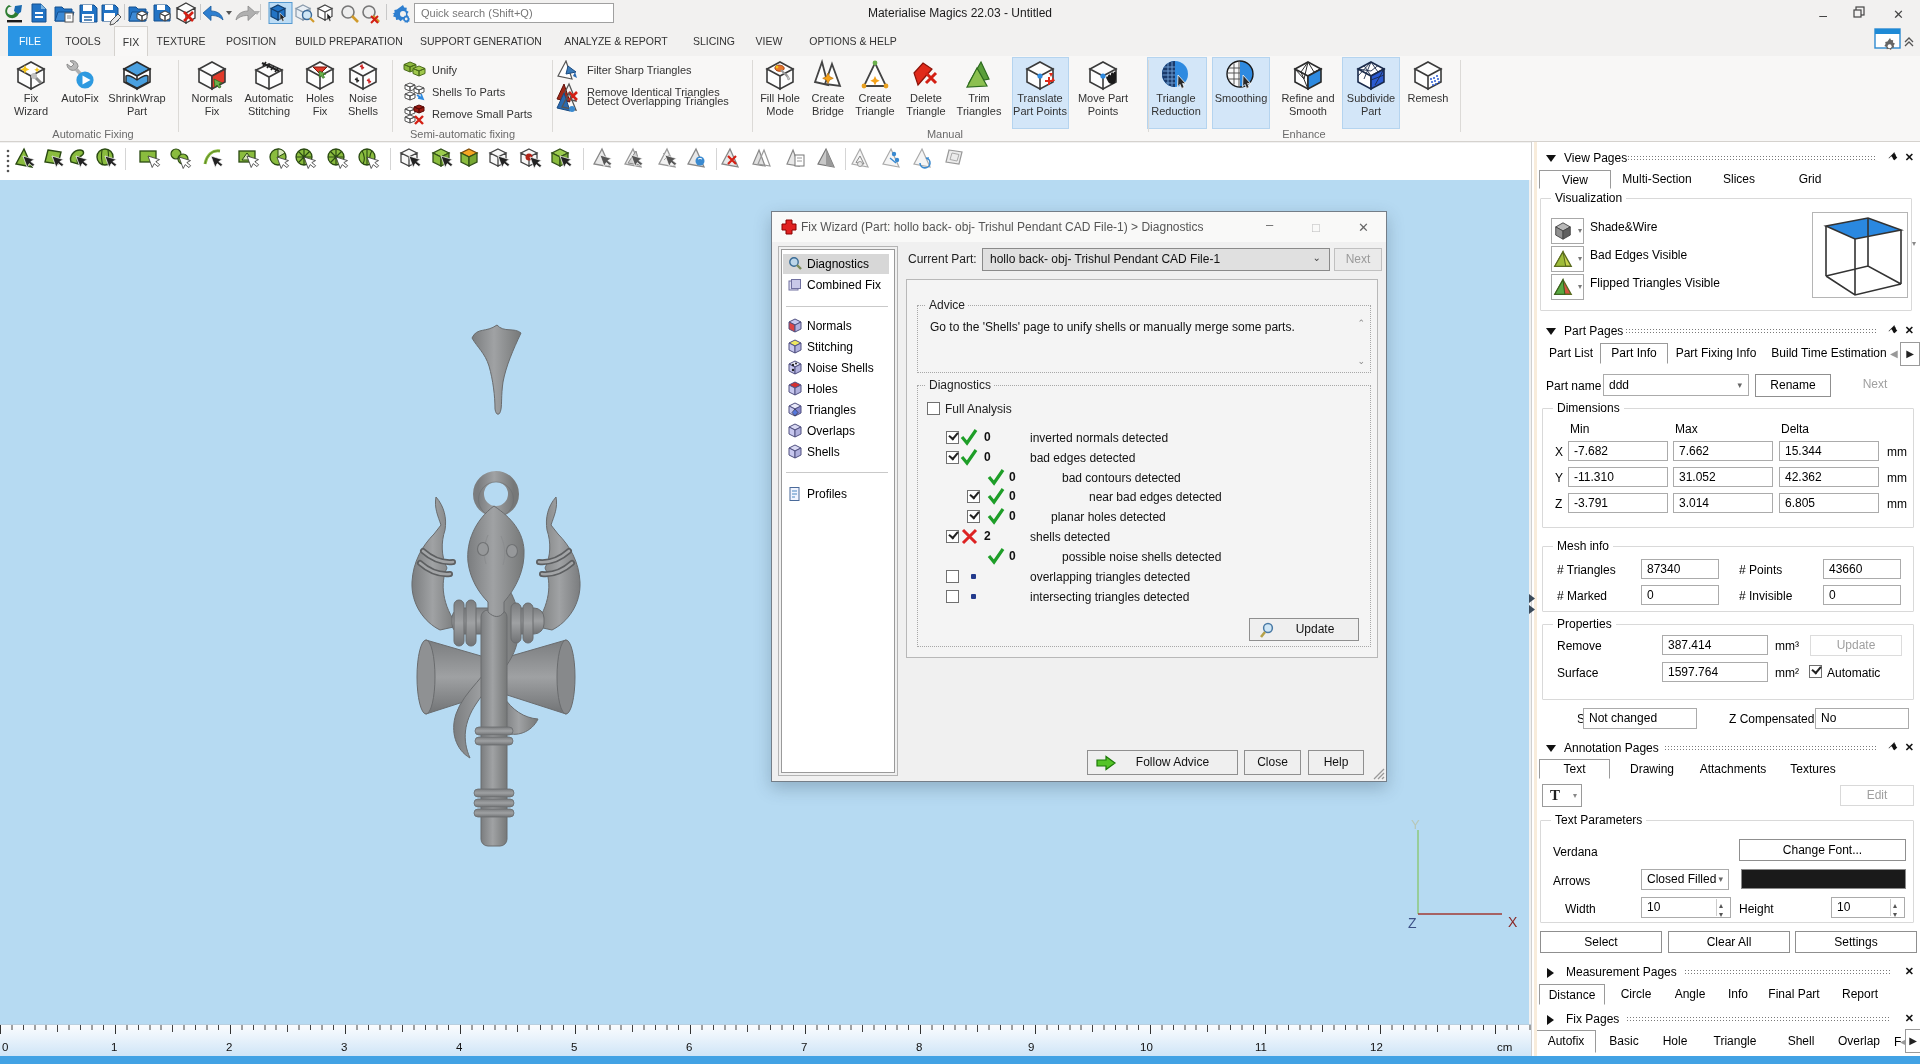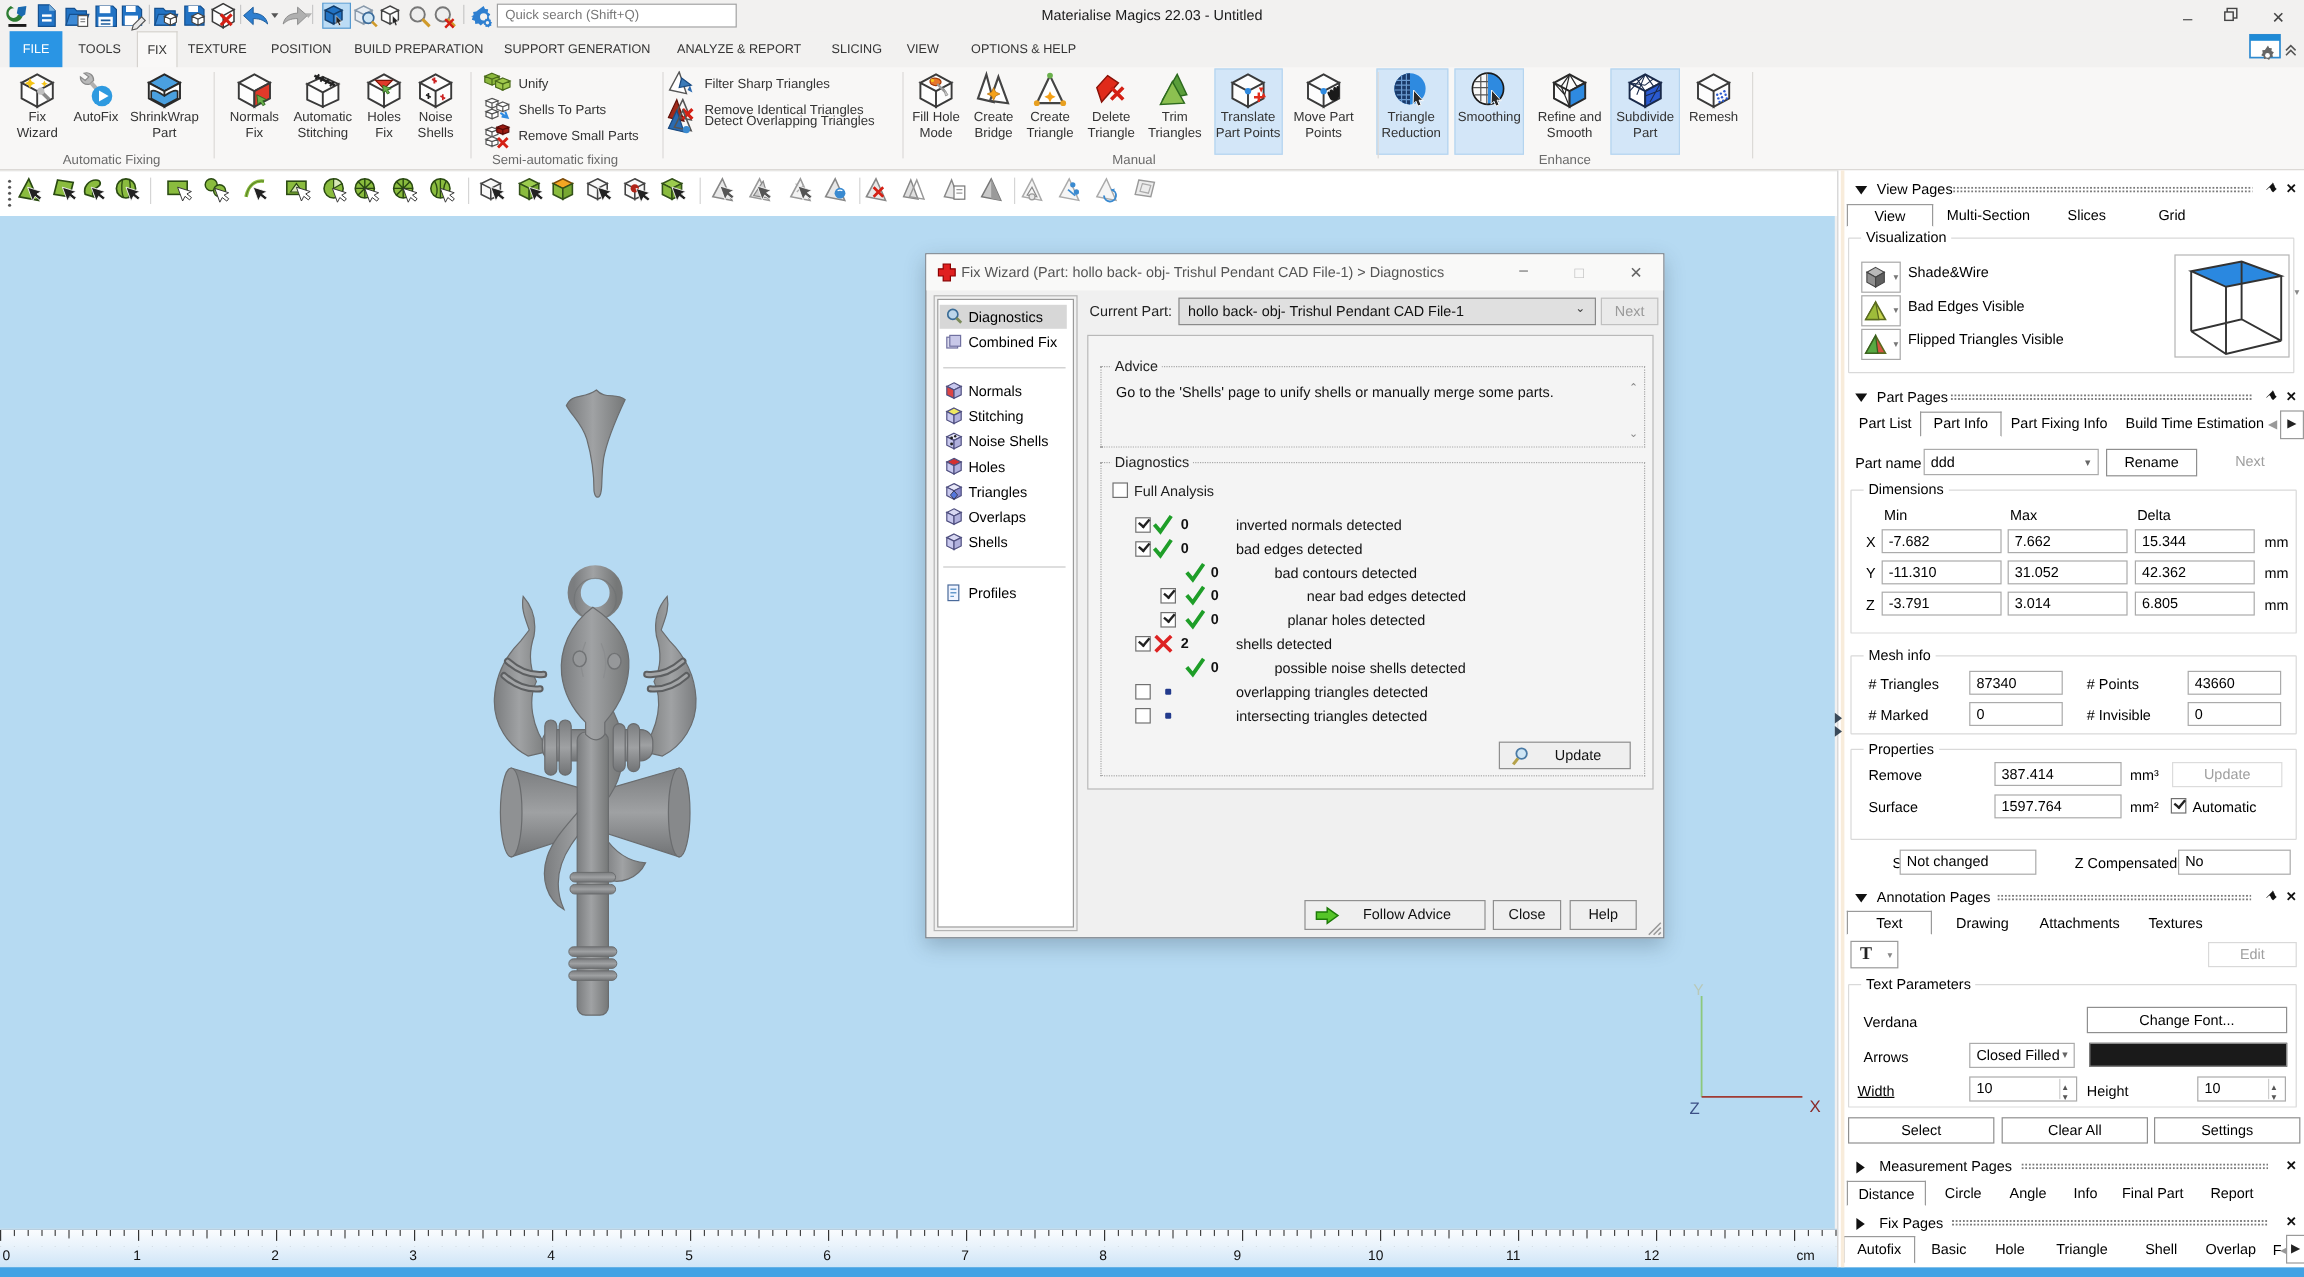--- a/index.html
+++ b/index.html
@@ -887,21 +887,21 @@
       <span style="position:absolute;right:4px;top:6px;color:#888;font-size:8px;">▾</span>
     </div>
     <div class="pbtn dis" style="left:308px;top:643px;width:74px;height:21px;line-height:19px;">Edit</div>
     <div class="pgbox" style="left:8px;top:678px;width:374px;height:103px;">
       <div class="cap">Text Parameters</div>
       <div class="ptxt" style="left:12px;top:24px;">Verdana</div>
       <div class="pbtn" style="left:198px;top:18px;width:167px;height:22px;line-height:20px;">Change Font...</div>
       <div class="ptxt" style="left:12px;top:53px;">Arrows</div>
       <div class="pin-input" style="left:100px;top:48px;width:88px;height:21px;line-height:19px;">Closed Filled<span style="position:absolute;right:5px;top:0;color:#666;font-size:9px;">▾</span></div>
       <div style="position:absolute;left:200px;top:48px;width:165px;height:20px;border:1px solid #8a8a8a;background:#1a1a1a;"></div>
-      <div class="ptxt" style="left:7px;top:81px;text-decoration:underline;">Width</div>
+      <div class="ptxt" style="left:24px;top:81px;">Width</div>
       <div class="pin-input" style="left:100px;top:76px;width:90px;height:21px;line-height:19px;">10<span class="spin"></span></div>
       <div class="ptxt" style="left:198px;top:81px;">Height</div>
       <div class="pin-input" style="left:290px;top:76px;width:74px;height:21px;line-height:19px;">10<span class="spin"></span></div>
     </div>
     <div class="pbtn" style="left:8px;top:789px;width:122px;height:22px;line-height:20px;">Select</div>
     <div class="pbtn" style="left:136px;top:789px;width:122px;height:22px;line-height:20px;">Clear All</div>
     <div class="pbtn" style="left:263px;top:789px;width:122px;height:22px;line-height:20px;">Settings</div>
 
     <div class="phead" style="top:822px;">
       <svg class="tri" width="10" height="12">
@@ -1042,21 +1042,21 @@
         <svg class="ck" style="left:80px;top:207px;" width="18" height="18" viewBox="0 0 18 18">
           <path d="M2,9 L7,15 L16,2" fill="none" stroke="#1e9e28" stroke-width="3.2"></path>
         </svg>
         <div class="diagrow" style="left:102px;top:209px;"><span class="cnt">0</span></div>
         <div class="diagrow" style="left:158px;top:210px;margin-left:24px;">near bad edges detected</div>
       <div class="chk on" style="left:60px;top:230px;"></div>
         <svg class="ck" style="left:80px;top:227px;" width="18" height="18" viewBox="0 0 18 18">
           <path d="M2,9 L7,15 L16,2" fill="none" stroke="#1e9e28" stroke-width="3.2"></path>
         </svg>
         <div class="diagrow" style="left:102px;top:229px;"><span class="cnt">0</span></div>
-        <div class="diagrow" style="left:166px;top:230px;">planar holes detected</div>
+        <div class="diagrow" style="left:144px;top:230px;">planar holes detected</div>
       <div class="chk on" style="left:39px;top:250px;"></div>
         <svg class="ck" style="left:54px;top:248px;" width="17" height="17" viewBox="0 0 17 17">
           <path d="M2,2 L15,15 M15,2 L2,15" fill="none" stroke="#d22" stroke-width="3"></path>
         </svg>
         <div class="diagrow" style="left:77px;top:249px;"><span class="cnt">2</span></div>
         <div class="diagrow" style="left:123px;top:250px;">shells detected</div>
       <svg class="ck" style="left:80px;top:267px;" width="18" height="18" viewBox="0 0 18 18">
           <path d="M2,9 L7,15 L16,2" fill="none" stroke="#1e9e28" stroke-width="3.2"></path>
         </svg>
         <div class="diagrow" style="left:102px;top:269px;"><span class="cnt">0</span></div>

